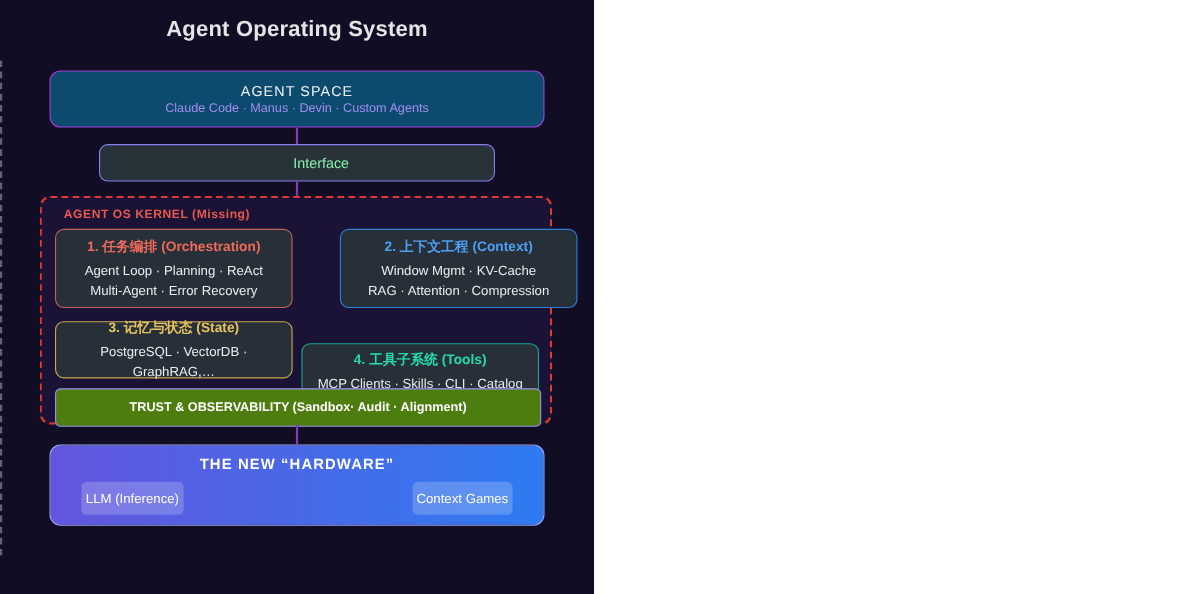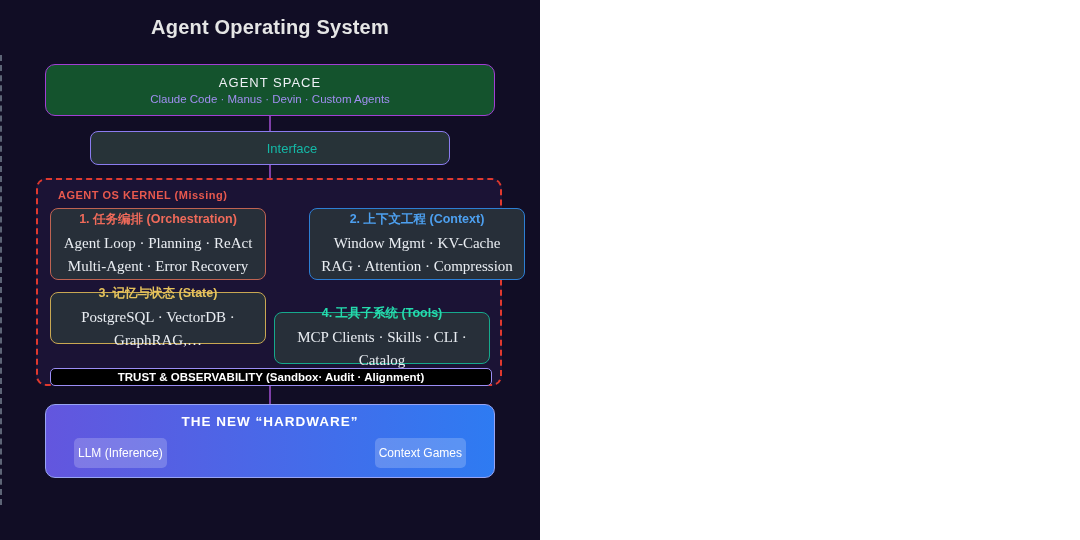--- a/index.html
+++ b/index.html
@@ -38,54 +38,54 @@
   .syscall { left:91px; width:358px; height:32px; background:#edf0f1;
              border:1px solid #bcc5c9; font-size:13px; color:#2c3e50; }
 
   .kernel-box { position:absolute; left:37px; top:178px; width:466px; height:208px;
                 background:#dcecfa; border:2px dashed #3f8fd2; border-radius:10px; }
   .kernel-label { position:absolute; left:20px; top:9px; font-size:11px; font-weight:bold;
                   color:#2878c0; letter-spacing:.5px; }
   .mod { position:absolute; border-radius:8px; display:flex; flex-direction:column;
          align-items:center; justify-content:center; text-align:center; padding:4px 6px; }
   .mod .mod-title { font-size:12.5px; font-weight:bold; margin-bottom:4px; }
-  .mod .mod-line  { font-size:15px; line-height:1.5;font-family:Liberation Serif, serif; }
+  .mod .mod-line  { font-size:12px; line-height:1.5; }
   .panel-left .mod { background:#ffffff; border:1px solid #a9cbe8; }
   .panel-left .mod .mod-title { color:#2c3e50; }
   .panel-left .mod .mod-line  { color:#68798a; }
   .mod.p1 { left:12px;  top:28px;  width:216px; height:72px; }
   .mod.p2 { left:236px; top:28px;  width:216px; height:72px; }
   .mod.p3 { left:12px;  top:112px; width:216px; height:52px; }
   .mod.p4 { left:236px; top:112px; width:216px; height:52px; }
 
   .wide-bar { position:absolute; left:12px; top:173px; width:442px; height:26px;
               border-radius:5px; display:flex; align-items:center; justify-content:center;
               font-size:11.5px; font-weight:bold; color:#ffffff; }
   .security-bar { background:#26394a; }
-  .trust-bar    { background:#000000; border:1px solid #9b8df5; height:18px;margin-top:15px; }
+  .trust-bar    { background:#4d7c0f; border:1px solid #9b8df5; height:35px; }
 
   .hw-box { position:absolute; left:43px; top:404px; width:450px; height:74px;
             border-radius:10px; }
   .panel-left .hw-box { background:#95a3a0; left:43px; }
   .hw-title { text-align:center; margin-top:9px; font-size:13.5px; font-weight:bold;
               color:#ffffff; letter-spacing:1px; }
   .hw-chips { position:absolute; left:0; top:33px; width:100%; padding:0 28px;
               display:flex; justify-content:space-between; }
   .hw-chip { height:30px; min-width:90px; padding:0 4px; border-radius:5px;
              display:flex; align-items:center; justify-content:center;
              font-size:12px; font-weight:600; }
   .panel-left .hw-chip { background:#c4cbca; color:#2c3e50; }
 
   
-  .agent-space { background:#14532d; border:1.5px solid #a13fd4; }
+  .agent-space { background:#0c4a6e; border:1.5px solid #a13fd4; }
   .agent-space .bx-title { font-size:13px; color:#eef0f5; letter-spacing:1px; font-weight:500; }
   .agent-space .bx-sub   { font-size:11.5px; color:#a08ef0; }
 
   .interface { left:90px; width:360px; height:34px; background:#273338;
-               border:1.5px solid #8b7cf0; font-size:13px; color:#14b8a6;padding-left:44px; }
+               border:1.5px solid #8b7cf0; font-size:13px; color:#86efac;padding-left:44px; }
 
   .panel-right .kernel-box { left:36px; background:#1b1335; border:2px dashed #e0392e; }
   .panel-right .kernel-label { color:#e8594e; }
   .panel-right .mod { background:#272f39; border:1.5px solid #888; }
   .panel-right .mod .mod-line { color:#e9edf2; }
 
   .panel-right .hw-box { left:45px; background:linear-gradient(90deg,#6356de,#2e7bf2);
                          border:1.5px solid #98a4f2; }
   .panel-right .hw-chip { background:rgba(255,255,255,.2); color:#ffffff; font-weight:500; }
 </style>

